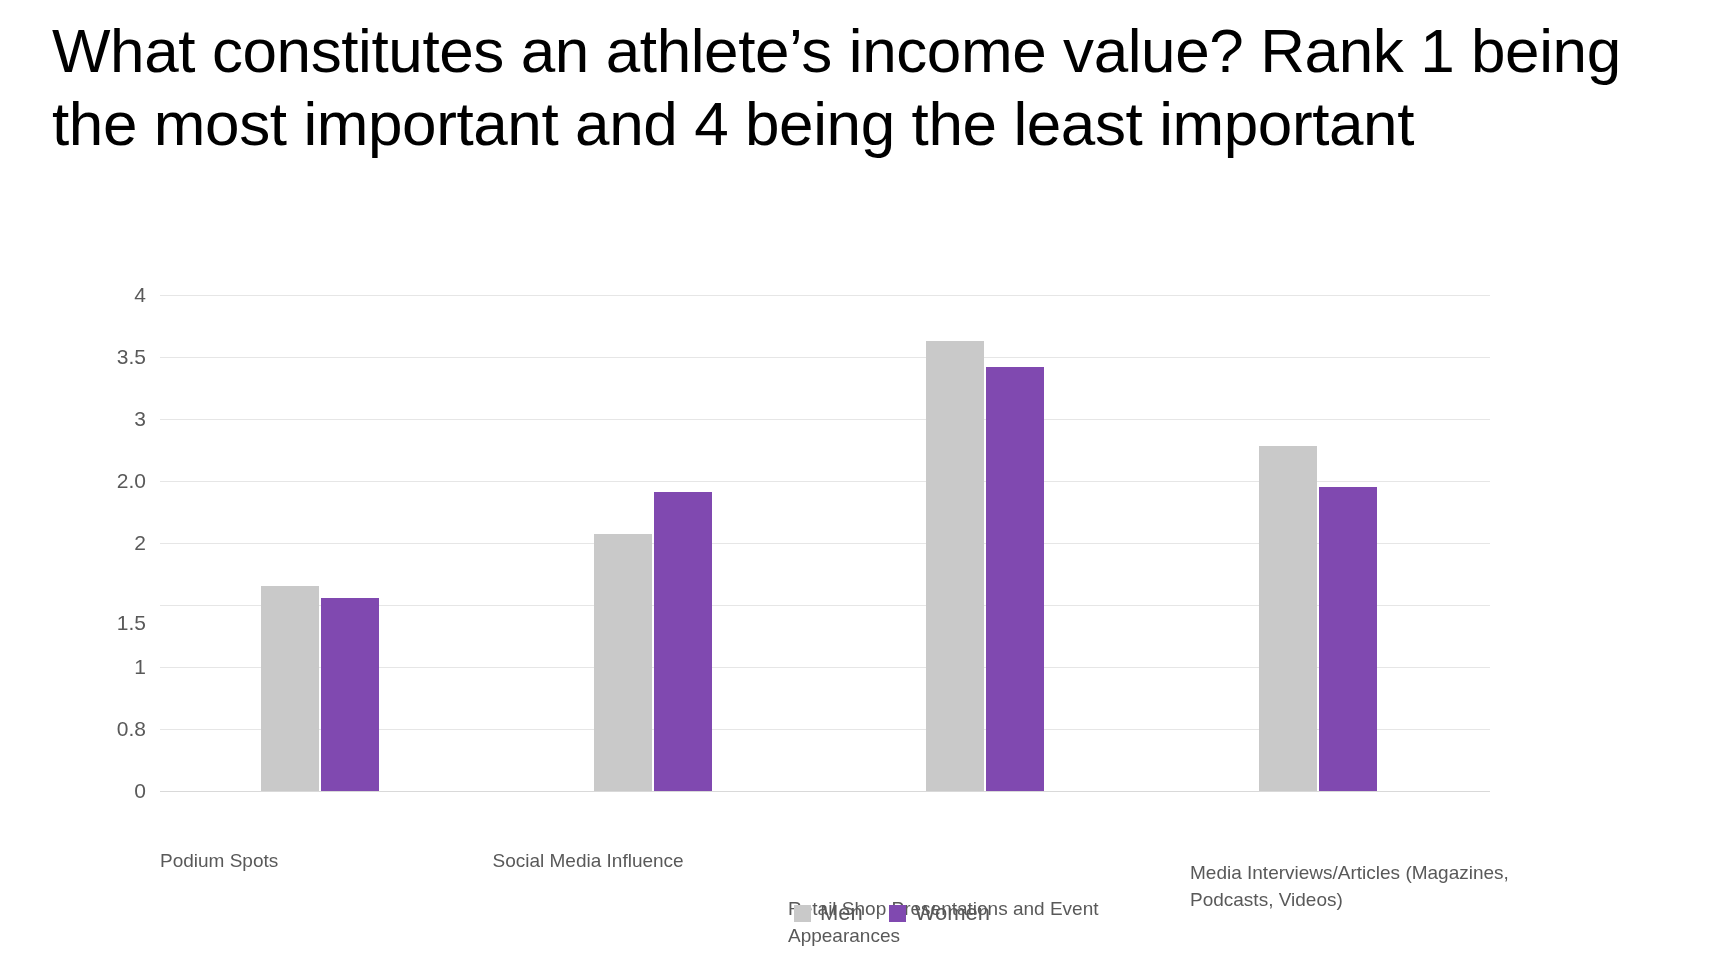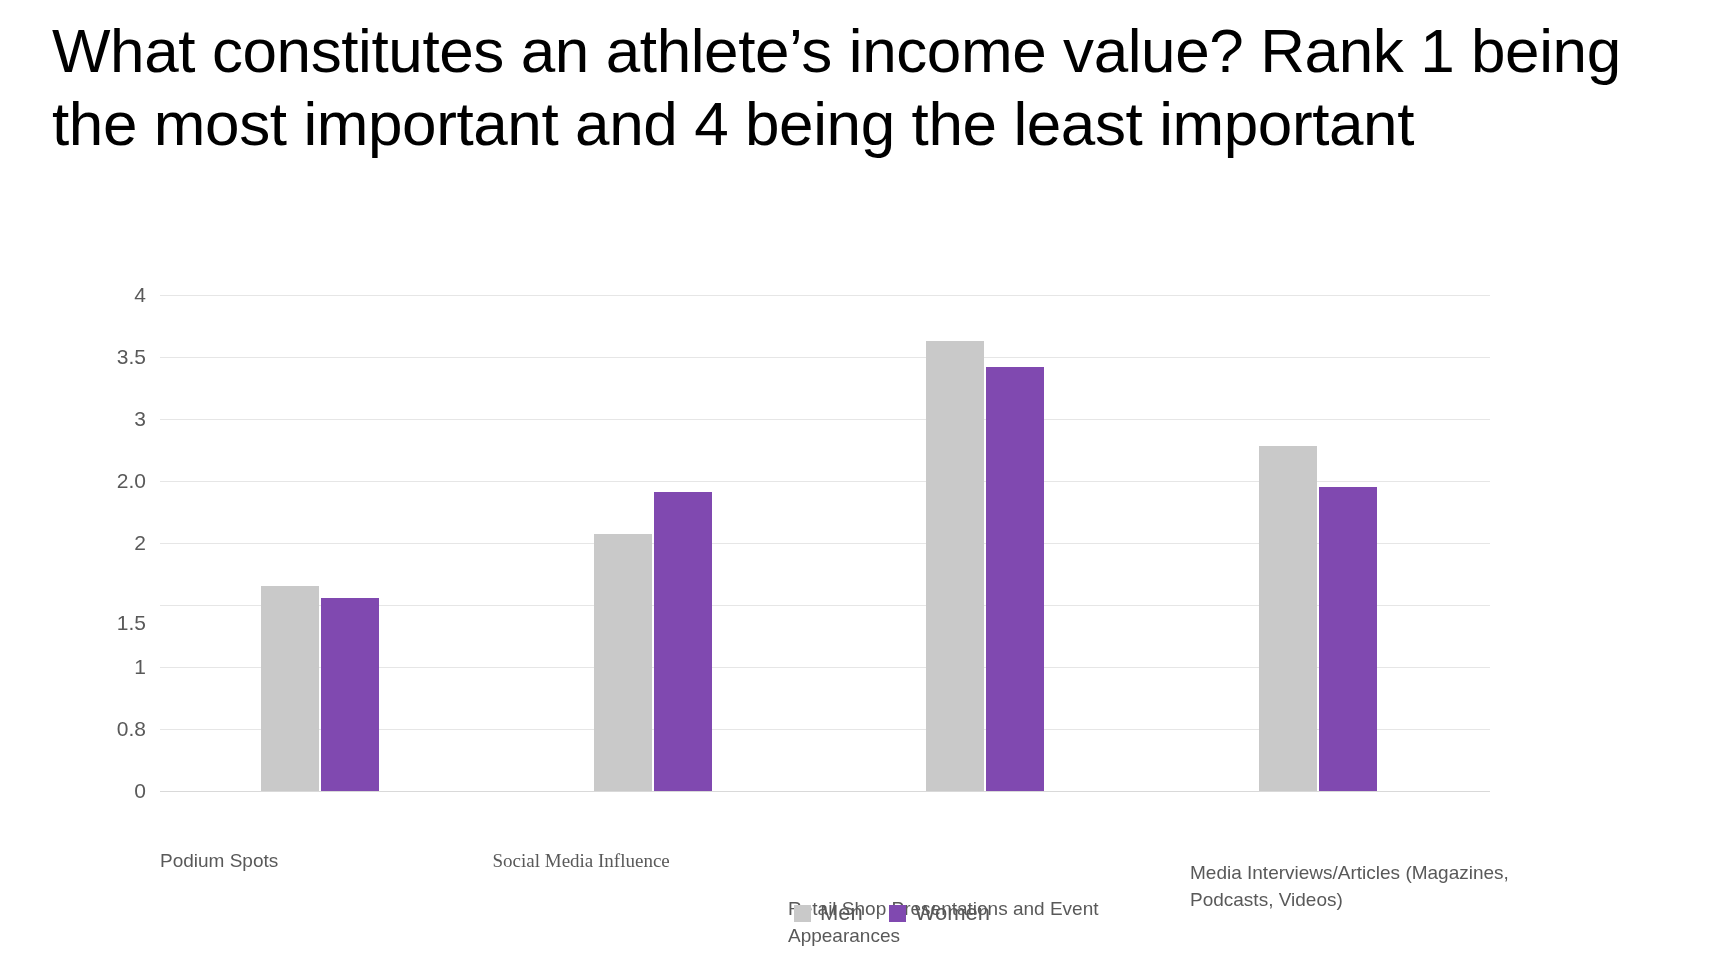--- a/index.html
+++ b/index.html
@@ -148,21 +148,21 @@
         <div class="bar women" title="Women: 1.56" style="left: 161.25px; width: 58px; height: 193.44px;"></div>
         <div class="bar men" title="Men: 2.07" style="left: 433.75px; width: 58px; height: 256.68px;"></div>
         <div class="bar women" title="Women: 2.41" style="left: 493.75px; width: 58px; height: 298.84px;"></div>
         <div class="bar men" title="Men: 3.63" style="left: 766.25px; width: 58px; height: 450.12px;"></div>
         <div class="bar women" title="Women: 3.42" style="left: 826.25px; width: 58px; height: 424.08px;"></div>
         <div class="bar men" title="Men: 2.78" style="left: 1098.75px; width: 58px; height: 344.72px;"></div>
         <div class="bar women" title="Women: 2.45" style="left: 1158.75px; width: 58px; height: 303.8px;"></div>
       </div>
     <div id="catlabels">
         <div class="cat-label" style="left: 0px; width: 332.5px;">Podium Spots</div>
-        <div class="cat-label" style="left: 332.5px; width: 332.5px; font-family: Liberation Serif, serif;">Social Media Influence</div>
+        <div class="cat-label" style="left: 332.5px; width: 332.5px;">Social Media Influence</div>
         <div class="cat-label" style="left: 628px; width: 332.5px; margin-top: 48px;">Retail Shop Presentations and Event Appearances</div>
         <div class="cat-label" style="left: 1030px; width: 332.5px; margin-top: 12px;">Media Interviews/Articles (Magazines, Podcasts, Videos)</div>
       </div>
   </div>
 
   <div id="legend">
       <div class="legend-item">
         <span class="legend-swatch men"></span>
         <span class="legend-text">Men</span>
       </div>

